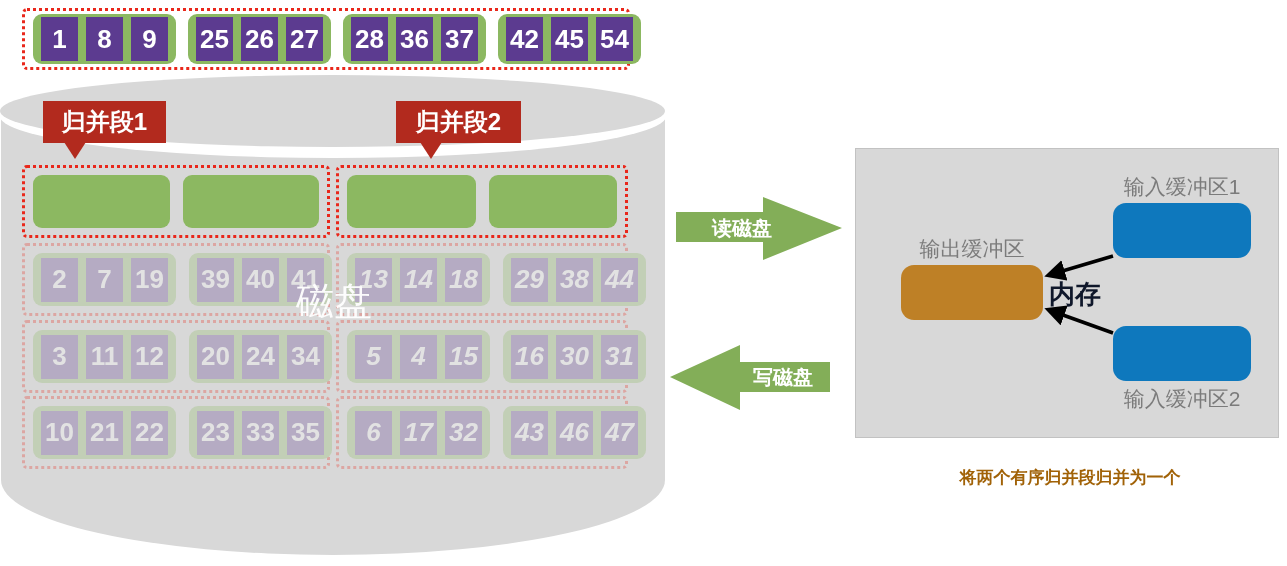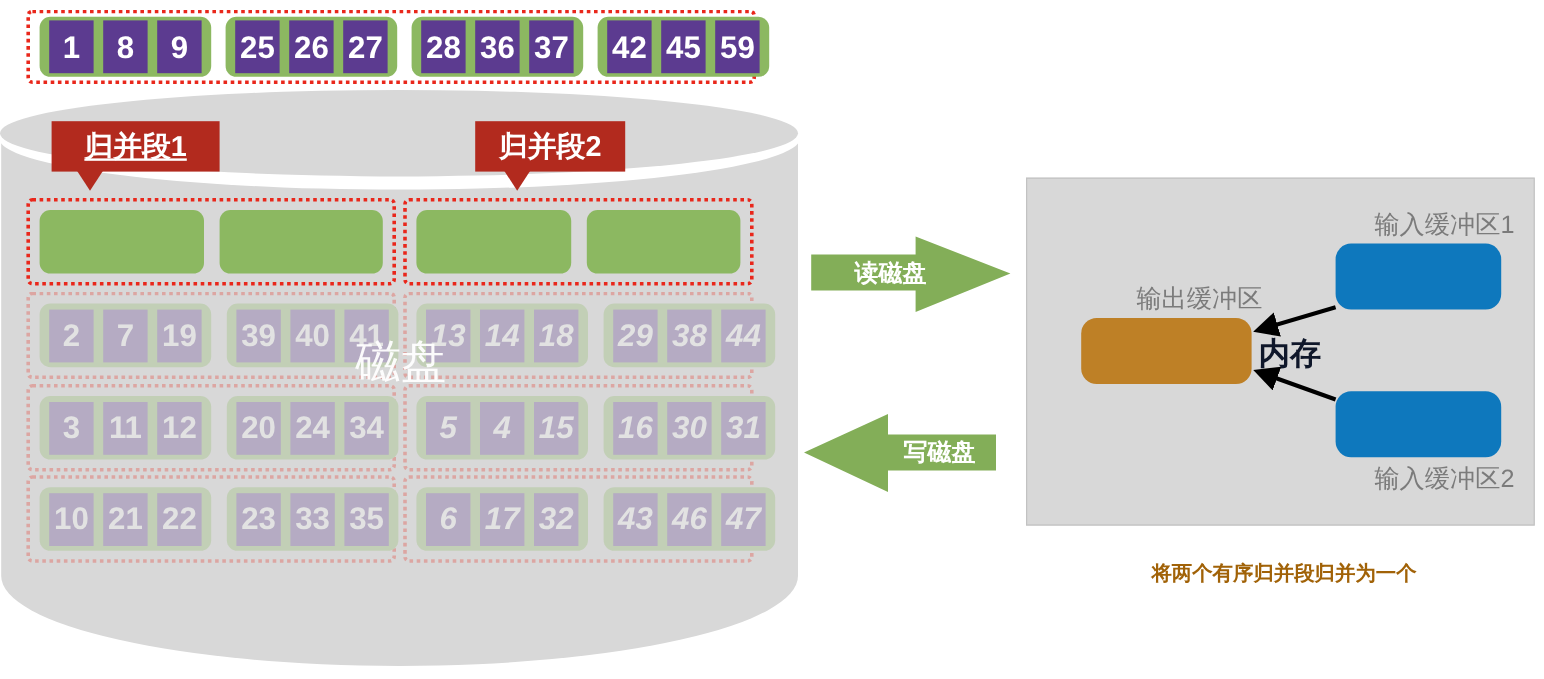--- a/index.html
+++ b/index.html
@@ -33,38 +33,38 @@
            font-weight:bold; font-size:26px; display:flex; align-items:center;
            justify-content:center; }
 
   
   .callout { position:absolute; top:101px; height:42px; background:#B22A1E;
              color:#ffffff; font-weight:bold; font-size:24px;
              display:flex; align-items:center; justify-content:center; z-index:5; }
   .callout .tip { position:absolute; bottom:-16px; width:0; height:0;
                   border-left:11px solid transparent; border-right:11px solid transparent;
                   border-top:17px solid #B22A1E; }
-  .co1 { left:43px; width:140px;text-decoration:underline; }
+  .co1 { left:43px; width:123px; }
   .co2 { left:368px; width:125px;margin-left:28px; }
   .co1 .tip { left:21px; }
   .co2 .tip { left:24px; }
 
   .disk-label { position:absolute; left:296px; top:276px; color:#ffffff;
                 font-weight:normal; font-size:38px; z-index:4; opacity:0.95; }
 
   
   .transfer { position:absolute; left:660px; top:190px; }
   .transfer text { fill:#ffffff; font-weight:bold; font-size:20px;
                    font-family:"Liberation Sans","DejaVu Sans",sans-serif; }
 
   
   .mem { position:absolute; left:855px; top:148px; width:424px; height:290px;
          background:#D8D8D8; border:1px solid #c2c2c2; }
   .mem-label { position:absolute; color:#7b7b7b; font-size:21px; width:160px;
-               text-align:right; }
+               text-align:center; }
   .buf { position:absolute; width:138px; height:55px; border-radius:13px; }
   .buf-blue { background:#0E78BD; left:257px; }
   .buf-orange { background:#BE8026; left:45px; top:116px; width:142px; }
   .lbl-in1 { left:246px; top:24px; }
   .lbl-in2 { left:246px; top:236px; }
   .lbl-out { left:36px; top:86px; }
   .blue1 { top:54px; }
   .blue2 { top:177px; }
   .mem-word { position:absolute; left:193px; top:128px; color:#0f172a;
               font-weight:bold; font-size:26px; }
@@ -96,21 +96,21 @@
         <div class="cell">27</div>
       </div>
       <div class="block">
         <div class="cell">28</div>
         <div class="cell">36</div>
         <div class="cell">37</div>
       </div>
       <div class="block">
         <div class="cell">42</div>
         <div class="cell">45</div>
-        <div class="cell">59</div>
+        <div class="cell">54</div>
       </div>
     </div>
 
   <div class="callout co1">
     <span>归并段1</span>
     <div class="tip"></div>
   </div>
   <div class="callout co2">
     <span>归并段2</span>
     <div class="tip"></div>

